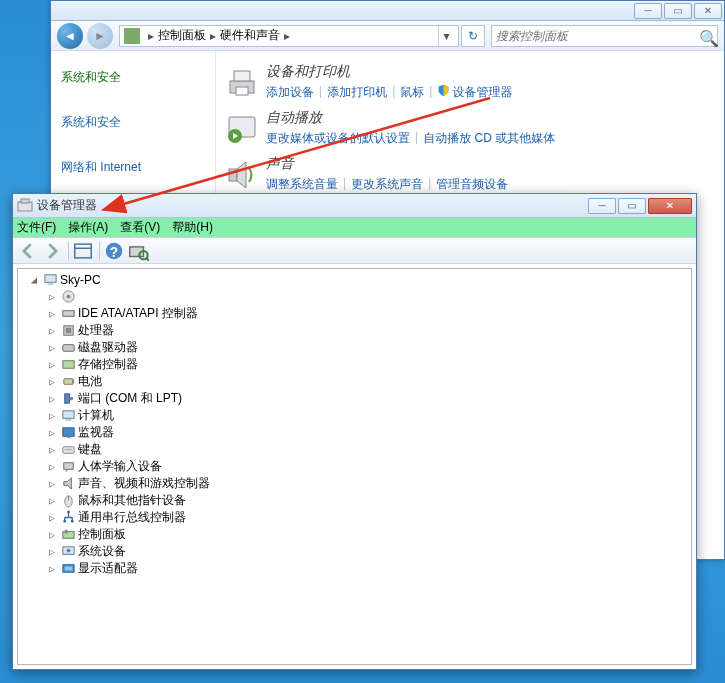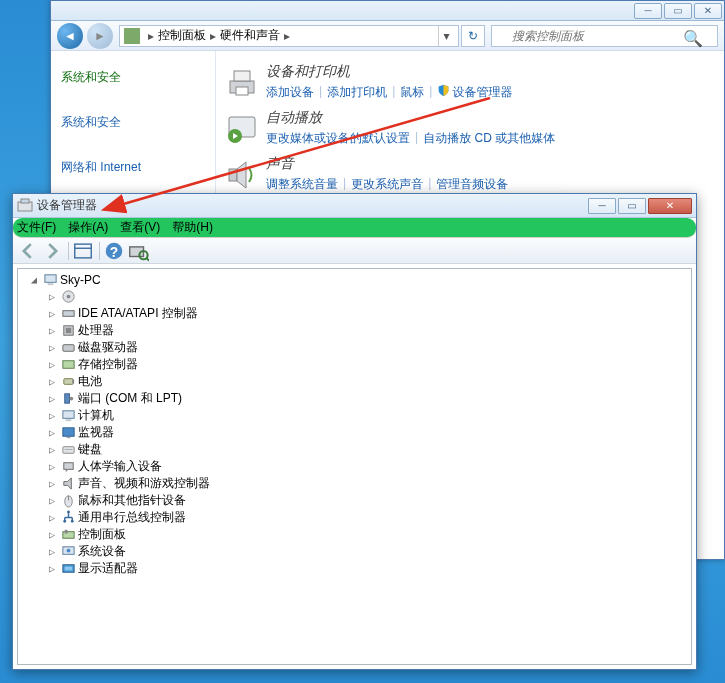--- a/index.html
+++ b/index.html
@@ -12,21 +12,21 @@
 
   .cp-nav { height: 30px; background: linear-gradient(180deg,#f8fbfe,#e4eef9); display: flex; align-items: center; border-bottom: 1px solid #cddbea; }
   .nav-back, .nav-fwd { width: 26px; height: 26px; border-radius: 50%; margin: 0 2px; display:flex; align-items:center; justify-content:center; font-size:12px; color:#fff; }
   .nav-back { background: radial-gradient(circle at 30% 30%, #6fb7f0, #1e6aa8); margin-left:6px; }
   .nav-fwd { background: radial-gradient(circle at 30% 30%, #d0e4f5, #a0bcd8); color:#888; }
   .breadcrumb { flex: 0 0 auto; display:flex; align-items:center; height:22px; background:#fff; border:1px solid #b0c4de; margin-left:4px; padding:0 4px; font-size:12px; min-width: 340px; }
   .breadcrumb .bc-icon { width:16px; height:16px; background:#7da96b; margin-right:4px; display:inline-block;}
   .breadcrumb .sep { margin:0 4px; color:#555; }
   .bc-drop { width:16px; text-align:center; color:#555; border-left:1px solid #ccc; margin-left:auto; height:100%; line-height:20px;}
   .nav-refresh { width:24px; height:22px; border:1px solid #b0c4de; background:#fff; margin-left:2px; display:flex; align-items:center; justify-content:center; color:#1e6aa8; font-size:12px;}
-  .nav-search { flex:1; height:22px; border:1px solid #b0c4de; background:#fff; margin:0 6px; display:flex; align-items:center; padding:0 20px; }
+  .nav-search { flex:1; height:22px; border:1px solid #b0c4de; background:#fff; margin:0 6px; display:flex; align-items:center; padding:0 4px; }
   .nav-search input { border:none; outline:none; flex:1; font-size:12px; color:#888; font-style:italic; }
   .nav-search .srch-icon { width:14px; height:14px; color:#1e6aa8; }
 
   .cp-body { display:flex; height: calc(100% - 50px); }
   .cp-sidebar { width: 165px; padding: 18px 10px; font-size:12px; background:#fff; border-right:1px solid #e0e7f0;}
   .cp-sidebar .home { color:#0b6a0b; margin-bottom:14px; }
   .cp-sidebar .item { color:#1a5fb0; margin-bottom:10px; cursor:default;margin-top:28px; }
   .cp-sidebar .item.active { color:#000; font-weight:bold; }
   .cp-main { flex:1; padding: 12px 6px; font-size:12px; overflow:hidden; }
   .cat-row { display:flex; margin-bottom: 6px; }
@@ -40,21 +40,21 @@
   .shield { width:13px; height:13px; vertical-align:-2px; margin-right:2px;}
 
   
   .dm-window { position: absolute; left: 12px; top: 193px; width: 685px; height: 477px; background:#fff; border:1px solid #4a7ab0; box-shadow: 0 3px 12px rgba(0,0,0,0.4); z-index: 5;}
   .dm-titlebar { height:24px; background: linear-gradient(180deg,#eaf3fb,#d6e6f6); display:flex; align-items:center; padding:0 4px; border-bottom:1px solid #b0c4de;}
   .dm-titlebar .title-icon { width:16px; height:16px; margin-right:4px;}
   .dm-titlebar .title-text { font-size:12px; color:#333; flex:1;}
   .dm-titlebar .tb-btns { display:flex; }
   .dm-titlebar .tb-btn2 { width:28px; height:16px; border:1px solid #8aa8c8; background:linear-gradient(180deg,#f6fafd,#e0ecf7); font-size:10px; line-height:13px; text-align:center; color:#3a5a7a; margin-left:2px; border-radius:1px;}
   .dm-titlebar .tb-btn2.close { background:linear-gradient(180deg,#e48a7b,#c95a48); color:#fff; border-color:#a04030; width:44px;}
-  .dm-menu { height:20px; background:#22c55e; display:flex; align-items:center; padding:0 4px; font-size:12px; border-bottom:1px solid #d0d0d0;border-radius:9px;}
+  .dm-menu { height:20px; background:#86efac; display:flex; align-items:center; padding:0 4px; font-size:12px; border-bottom:1px solid #d0d0d0;}
   .dm-menu span { margin-right:12px; color:#000; }
   .dm-tool { height:26px; background:linear-gradient(180deg,#fafcfe,#e8eef6); display:flex; align-items:center; padding:0 4px; border-bottom:1px solid #d0d6de;}
   .dm-tool .tbtn { width:22px; height:22px; display:flex; align-items:center; justify-content:center; margin-right:2px;}
   .dm-tool .tsep { width:1px; height:18px; background:#c0c8d0; margin:0 3px;}
   .dm-tree-wrap { position:absolute; left:4px; right:4px; top:74px; bottom:4px; border:1px solid #b0b8c4; background:#fff; overflow:auto;}
   .dm-tree { padding:2px 2px; font-size:12px; }
   .tree-row { display:flex; align-items:center; height:17px; white-space:nowrap;}
   .tw { display:inline-block; width:12px; text-align:center; color:#6a6a6a; font-size:10px; font-family:monospace;}
   .ticon { width:16px; height:16px; display:inline-flex; align-items:center; justify-content:center; margin:0 2px;}
   .ticon svg { width:15px; height:15px; }

